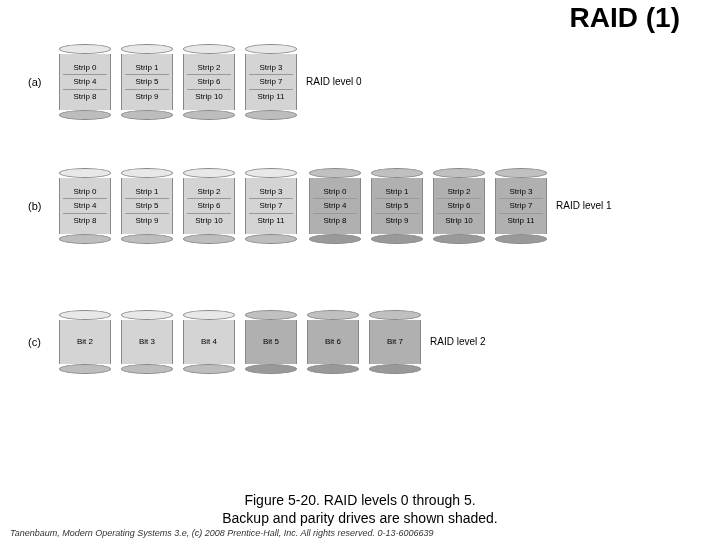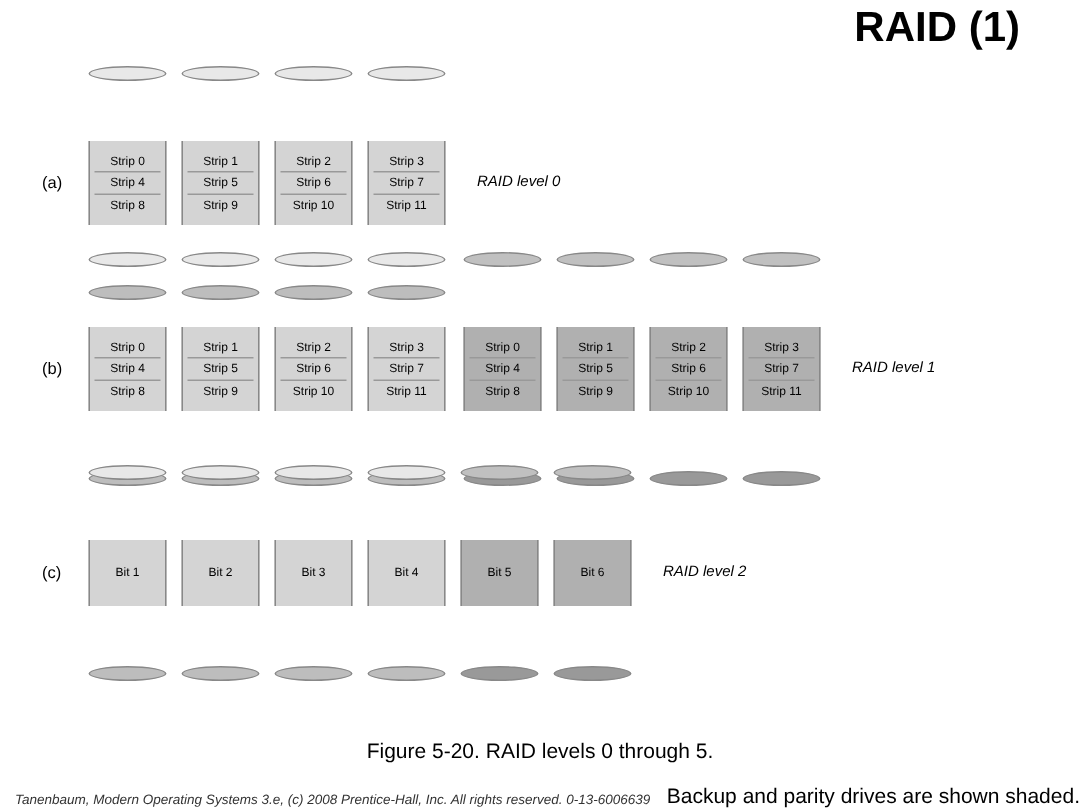--- a/index.html
+++ b/index.html
@@ -21,21 +21,20 @@
       font-weight: bold;
       color: #000;
     }
 
     
     .disk {
       display: inline-flex;
       flex-direction: column;
       align-items: center;
       width: 58px;
-      gap: 40px;
     }
     .disk-body {
       width: 52px;
       background: #d4d4d4;
       border-left: 1px solid #888;
       border-right: 1px solid #888;
       display: flex;
       align-items: center;
       justify-content: center;
       flex-direction: column;
@@ -80,23 +79,22 @@
       min-width: 22px;
     }
 
     .disks-row {
       display: flex;
       gap: 4px;
     }
 
     .raid-label {
       font-size: 10px;
-      margin-left: 18px;
+      margin-left: 6px;
       line-height: 1.4;
-      font-style: italic;
     }
 
     
     .section-a {
       top: 44px;
       left: 28px;
     }
 
     
     .section-b {
@@ -113,24 +111,24 @@
     .caption {
       position: absolute;
       bottom: 32px;
       left: 0;
       right: 0;
       text-align: center;
       font-size: 14px;
     }
     .caption-line2 {
       position: absolute;
-      bottom: 2px;
+      bottom: 14px;
       left: 0;
       right: 0;
-      text-align: right;
+      text-align: center;
       font-size: 14px;
     }
 
     .copyright {
       position: absolute;
       bottom: 2px;
       left: 10px;
       font-size: 9px;
       color: #333;
       font-style: italic;
@@ -294,27 +292,20 @@
   <span class="raid-label">RAID
 level 1</span>
 </div>
 
 <div class="section section-c">
   <span class="section-label">(c)</span>
   <div class="disks-row" id="raid2-disks">
       <div class="disk">
         <div class="disk-top"></div>
         <div class="disk-body" style="height: 44px;">
-          <span class="strip-text">Bit 1</span>
-        </div>
-        <div class="disk-bottom"></div>
-      </div>
-      <div class="disk">
-        <div class="disk-top"></div>
-        <div class="disk-body" style="height: 44px;">
           <span class="strip-text">Bit 2</span>
         </div>
         <div class="disk-bottom"></div>
       </div>
       <div class="disk">
         <div class="disk-top"></div>
         <div class="disk-body" style="height: 44px;">
           <span class="strip-text">Bit 3</span>
         </div>
         <div class="disk-bottom"></div>
@@ -330,20 +321,27 @@
         <div class="disk-top shaded"></div>
         <div class="disk-body shaded" style="height: 44px;">
           <span class="strip-text">Bit 5</span>
         </div>
         <div class="disk-bottom shaded"></div>
       </div>
       <div class="disk">
         <div class="disk-top shaded"></div>
         <div class="disk-body shaded" style="height: 44px;">
           <span class="strip-text">Bit 6</span>
+        </div>
+        <div class="disk-bottom shaded"></div>
+      </div>
+      <div class="disk">
+        <div class="disk-top shaded"></div>
+        <div class="disk-body shaded" style="height: 44px;">
+          <span class="strip-text">Bit 7</span>
         </div>
         <div class="disk-bottom shaded"></div>
       </div>
     </div>
   <span class="raid-label">RAID level 2</span>
 </div>
 
 <div class="caption">Figure 5-20. RAID levels 0 through 5.</div>
 <div class="caption-line2">Backup and parity drives are shown shaded.</div>
 

